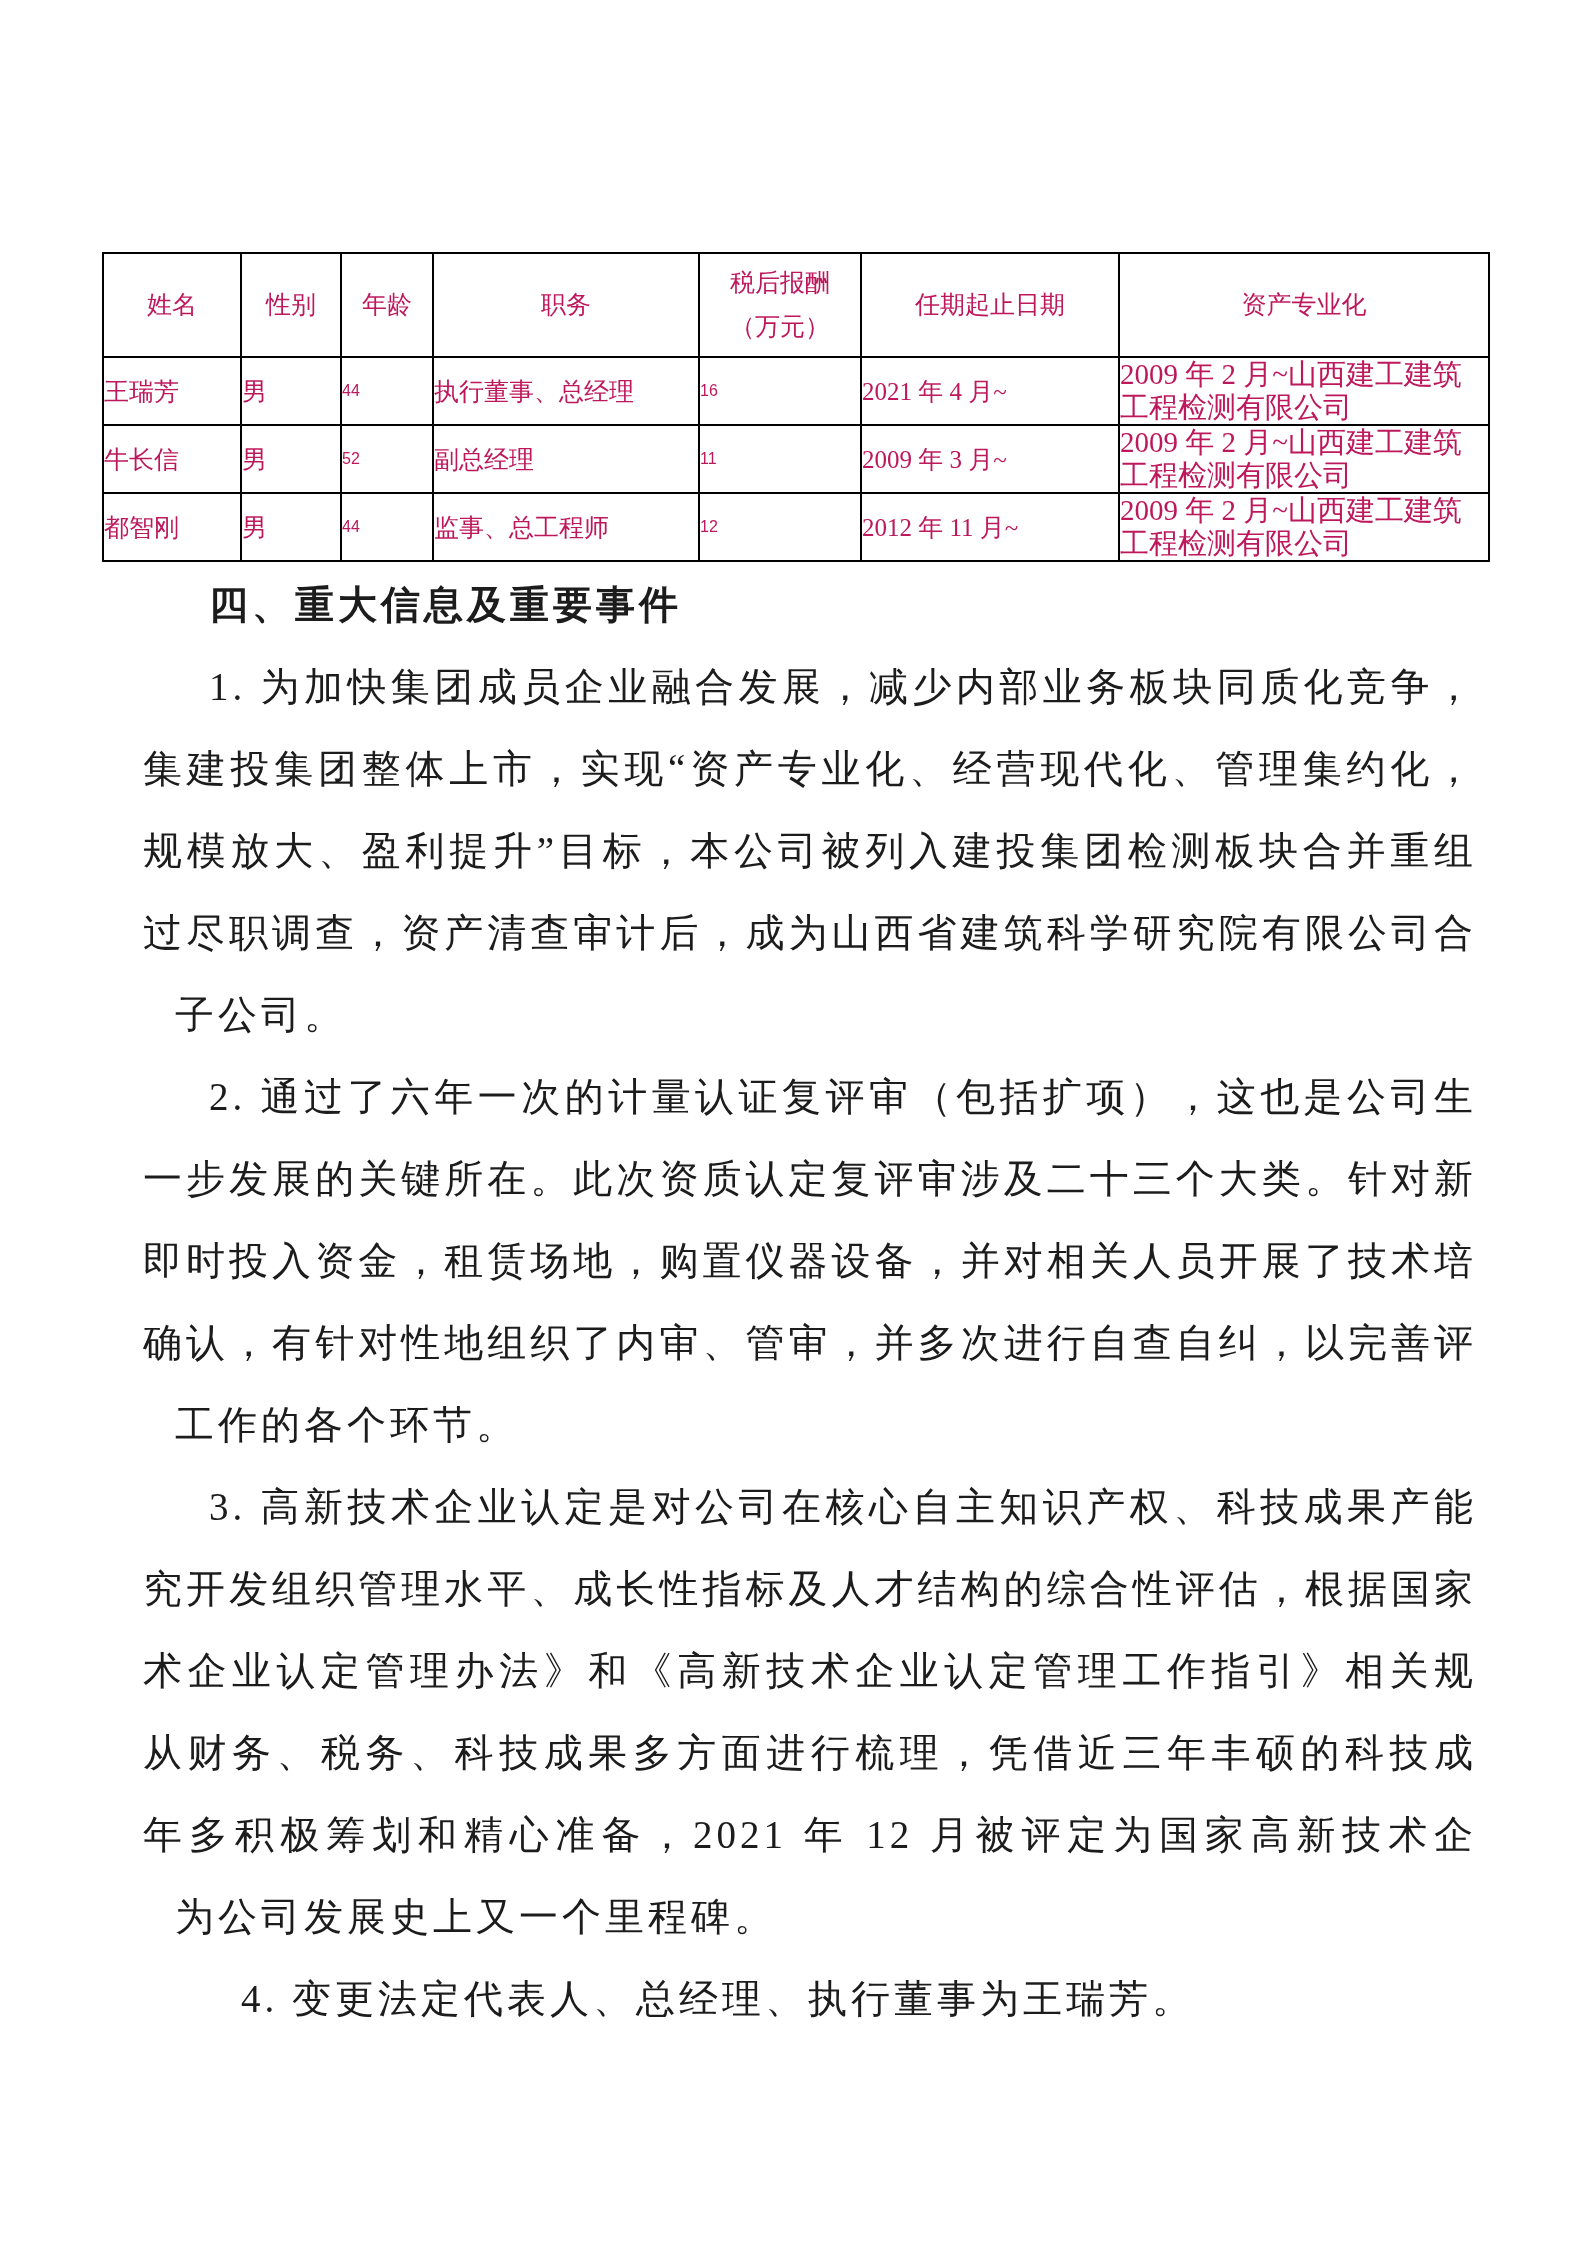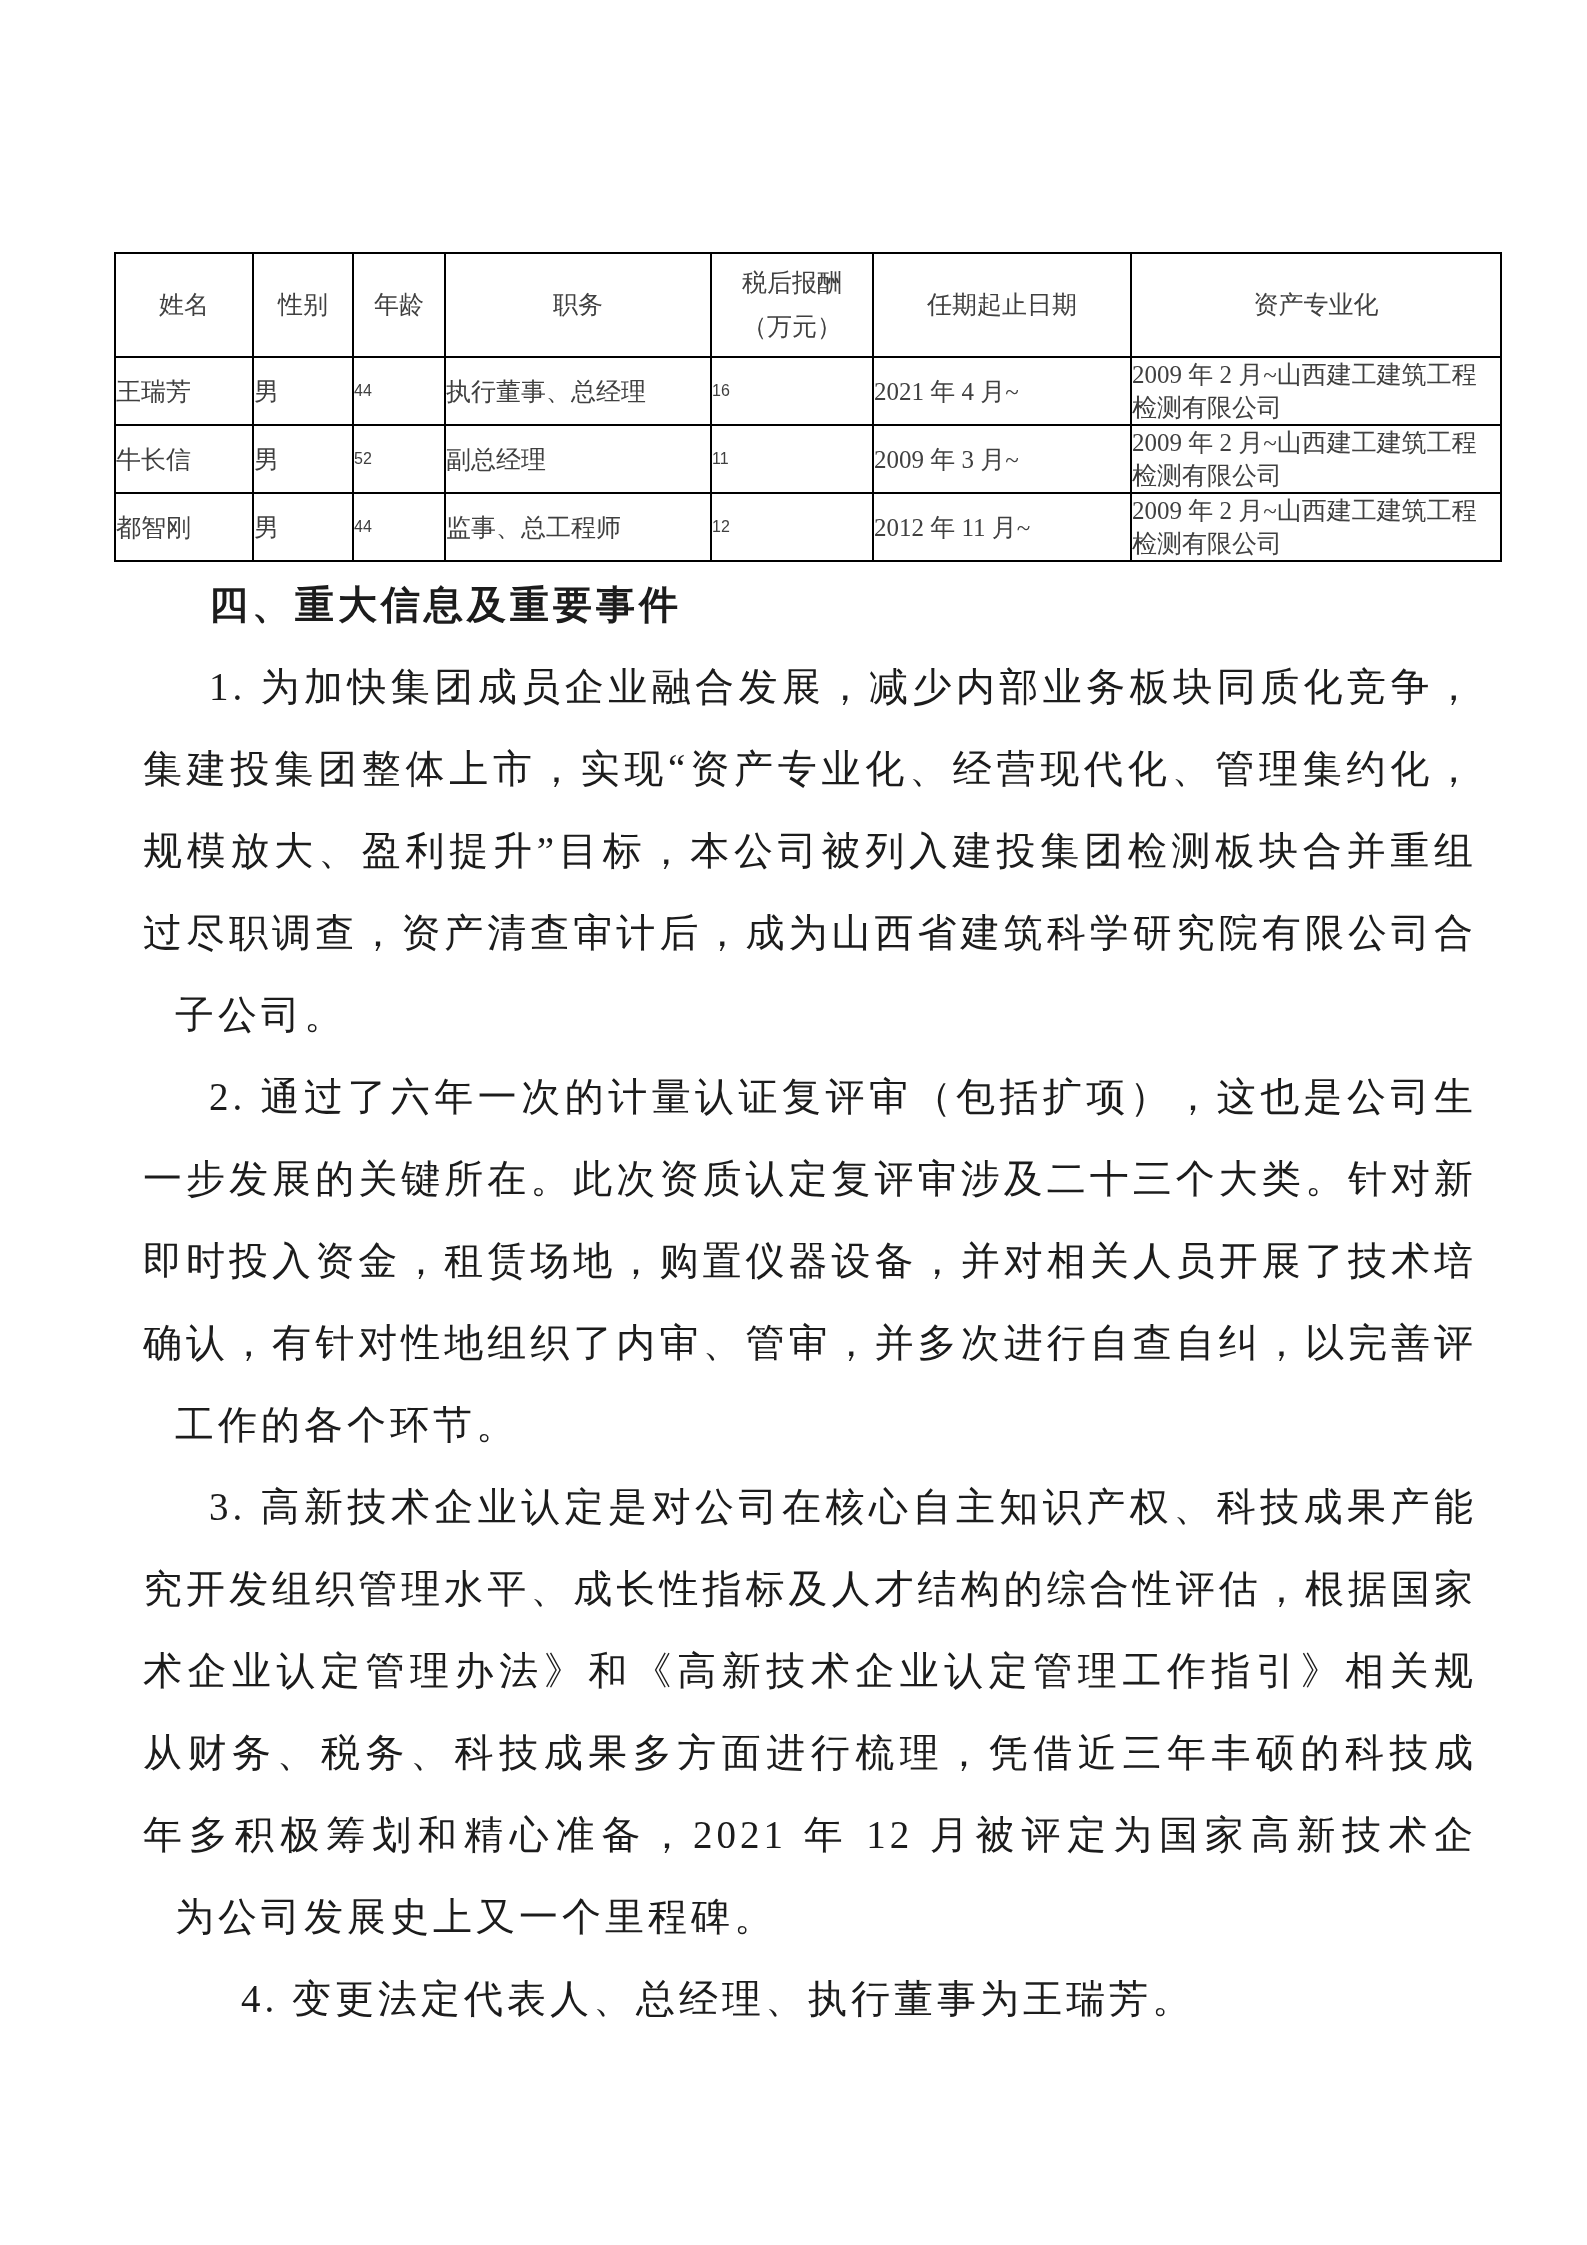--- a/index.html
+++ b/index.html
@@ -8,38 +8,38 @@
     width:1587px; height:2245px;
     margin:0 auto;
     background:#ffffff;
     color:#1c1c1c;
     font-family:"Liberation Serif","DejaVu Serif",serif;
     overflow:hidden;
   }
 
   
   table.exec-table {
-    position:absolute; left:114px; top:252px;
+    position:absolute; left:102px; top:252px;
     width:1386px;
     border-collapse:collapse;
     table-layout:fixed;
     font-size:25px;
-    color:#404040;
+    color:#be185d;
   }
   table.exec-table td {
     border:2px solid #000;
     vertical-align:middle;
     padding:0;
   }
   tr.hdr td { height:102px; text-align:center; line-height:44px; }
   tr.r1 td { height:62px; }
   tr.r2 td { height:61px; }
   tr.r3 td { height:61px; }
   td.c-data { text-align:left; padding-left:14px; padding-right:6px; }
-  td.c-exp  { text-align:left; padding-left:10px; padding-right:6px; line-height:33px; font-size:25px; }
+  td.c-exp  { text-align:left; padding-left:10px; padding-right:6px; line-height:33px; font-size:29px; }
   .sans { font-family:"Liberation Sans","DejaVu Sans",sans-serif; font-size:16px; }
 
   
   .textblock {
     position:absolute; left:143px; top:564px; width:1334px;
     font-size:39px;
   }
   .heading-line {
     height:82px; line-height:82px;
     padding-left:66px;

